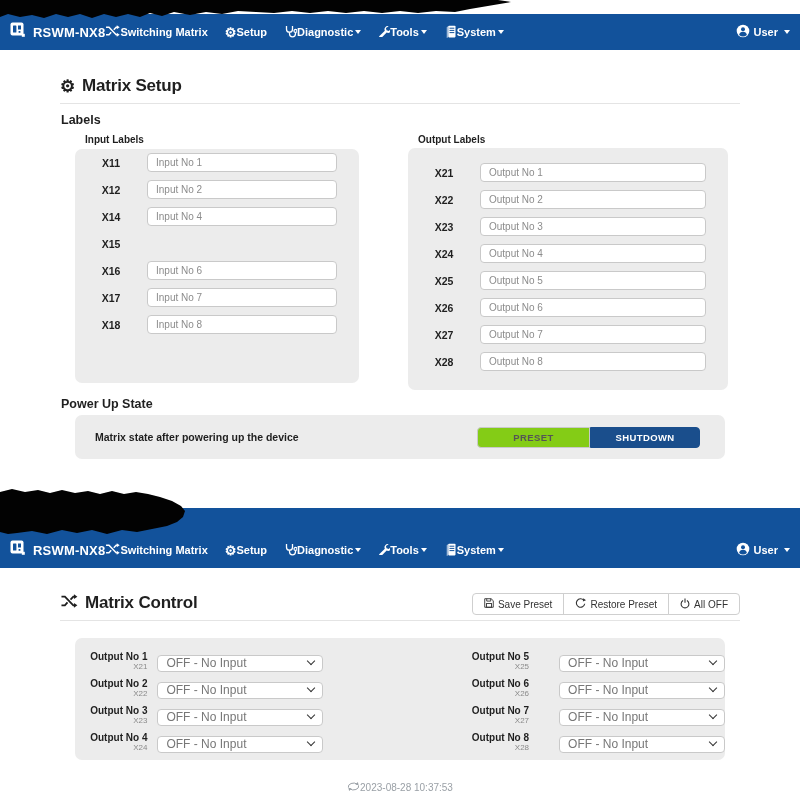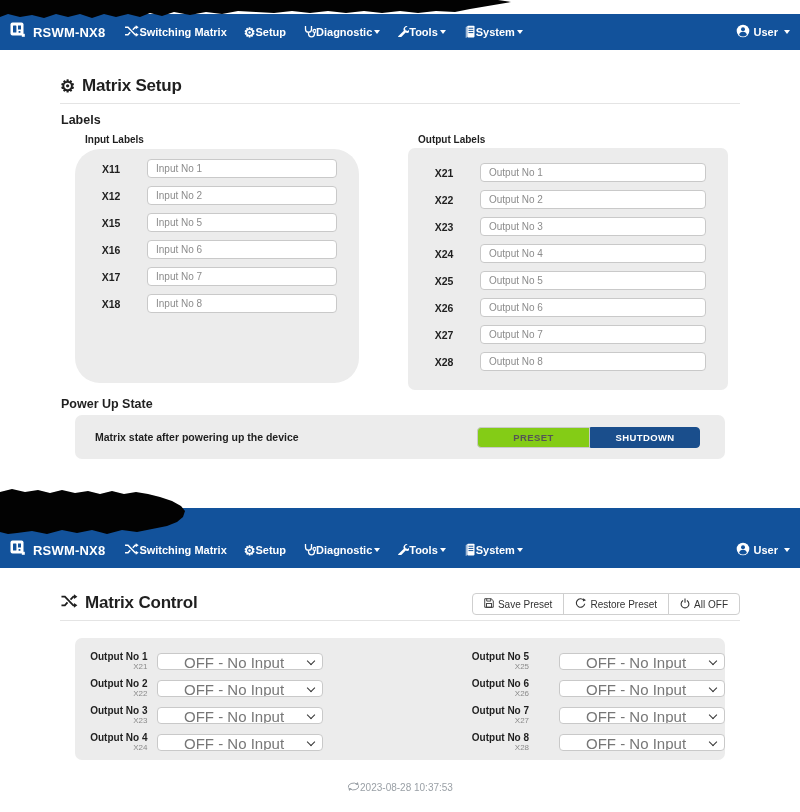--- a/index.html
+++ b/index.html
@@ -6,21 +6,21 @@
   html,body { background:#fff; }
   body { font-family:"Liberation Sans", sans-serif; }
   .page { position:relative; width:800px; height:812px; background:#fff; overflow:hidden; }
 
   
   .navbar { position:absolute; left:0; width:800px; background:var(--navbar,#12529B); }
   .nav1 { top:14px; height:36px; }
   .nav2 { top:508px; height:60px; }
   .nav-inner { position:absolute; bottom:0; left:0; width:100%; height:36px;
                display:flex; align-items:center; padding:0 10px; }
-  .brand { display:flex; align-items:center; gap:7px; margin-right:19px; cursor:pointer; text-decoration:none; }
+  .brand { display:flex; align-items:center; gap:7px; cursor:pointer; text-decoration:none; }
   .brand-text { color:#fff; font-size:13px; font-weight:bold; letter-spacing:.2px; }
   .nav-items { display:flex; align-items:center; gap:17px; flex:1; }
   .nav-item { display:flex; align-items:center; gap:0; color:#fff; font-size:11px;
               font-weight:bold; cursor:pointer; text-decoration:none; white-space:nowrap; }
   .nav-user { margin-left:auto; display:flex; align-items:center; gap:4px; color:#fff;
               font-size:11px; font-weight:bold; cursor:pointer; text-decoration:none; }
   .caret { width:0; height:0; border-left:3.5px solid transparent; border-right:3.5px solid transparent;
            border-top:4px solid #fff; margin-left:2px; }
   .gear-glyph { font-size:13px; line-height:1; color:#fff; }
 
@@ -40,21 +40,21 @@
 
   .sec-h { position:absolute; font-size:12.5px; font-weight:bold; color:#1f1f1f; }
   #labels-h { left:61px; top:113px; }
   #power-h { left:61px; top:397px; }
   .grp-h { position:absolute; font-size:10px; font-weight:bold; color:#1f1f1f; }
   #in-h { left:85px; top:134px; }
   #out-h { left:418px; top:134px; }
 
   
   .panel { position:absolute; background:var(--panel,#ececec); border-radius:7px; }
-  #panel-in  { left:75px;  top:149px; width:284px; height:234px; padding-top:10px;border-radius:25px; }
+  #panel-in  { left:75px;  top:149px; width:284px; height:234px; padding-top:4px; }
   #panel-out { left:408px; top:148px; width:320px; height:242px; padding-top:15px; }
   .lrow { display:flex; align-items:center; height:19px; margin-bottom:8px; }
   .lrow .port { flex:0 0 72px; text-align:center; font-size:10.5px; font-weight:bold; color:#1f1f1f; }
   .lrow input { flex:1; height:19px; margin-right:22px; border:1px solid #c9c9c9; border-radius:4px;
                 background:#fff; font-family:inherit; font-size:10px; color:#8c8c8c; padding:0 8px; outline:none; }
 
   
   #power-panel { left:75px; top:415px; width:650px; height:44px;
                  display:flex; align-items:center; justify-content:space-between;
                  padding:0 25px 0 20px; }
@@ -75,22 +75,22 @@
   .tb-btn:last-child { border-radius:0 4px 4px 0; }
 
   
   #ctl-panel { left:75px; top:638px; width:650px; height:122px; padding-top:15px; }
   .ctl-row { display:flex; align-items:center; height:17px; margin-bottom:10px; }
   .ctl-label { display:flex; flex-direction:column; justify-content:center; text-align:right; }
   .ctl-name { font-size:10px; font-weight:bold; color:#1f1f1f; line-height:10px; }
   .ctl-port { font-size:8px; color:#8a8a8a; line-height:9px; }
   .sel { position:relative; height:17px; }
   .sel select { width:100%; height:17px; border:1px solid #c9c9c9; border-radius:4px; background:#fff;
-                font-family:inherit; font-size:15px; color:#777; padding:0 20px 0 8px;
-                -webkit-appearance:none; appearance:none; outline:none;text-align:center; }
+                font-family:inherit; font-size:12px; color:#777; padding:0 20px 0 8px;
+                -webkit-appearance:none; appearance:none; outline:none; }
   .sel::after { content:""; position:absolute; right:9px; top:4.5px; width:5px; height:5px;
                 border-right:1.4px solid #333; border-bottom:1.4px solid #333;
                 transform:rotate(45deg); pointer-events:none; }
 
   
   .footer { position:absolute; left:0; top:781px; width:800px; display:flex;
             justify-content:center; align-items:center; color:#9aa0a6; font-size:10px; }
 </style>
 </head>
 <body>
@@ -187,22 +187,25 @@
   <div class="panel" id="panel-in">
     <div class="lrow">
         <span class="port">X11</span>
         <input value="Input No 1" style="">
       </div>
     <div class="lrow">
         <span class="port">X12</span>
         <input value="Input No 2" style="">
       </div>
     <div class="lrow">
+        <span class="port">X14</span>
+        <input value="Input No 4" style="">
+      </div>
+    <div class="lrow">
         <span class="port">X15</span>
-        <input value="Input No 5" style="">
       </div>
     <div class="lrow">
         <span class="port">X16</span>
         <input value="Input No 6" style="">
       </div>
     <div class="lrow">
         <span class="port">X17</span>
         <input value="Input No 7" style="">
       </div>
     <div class="lrow">

